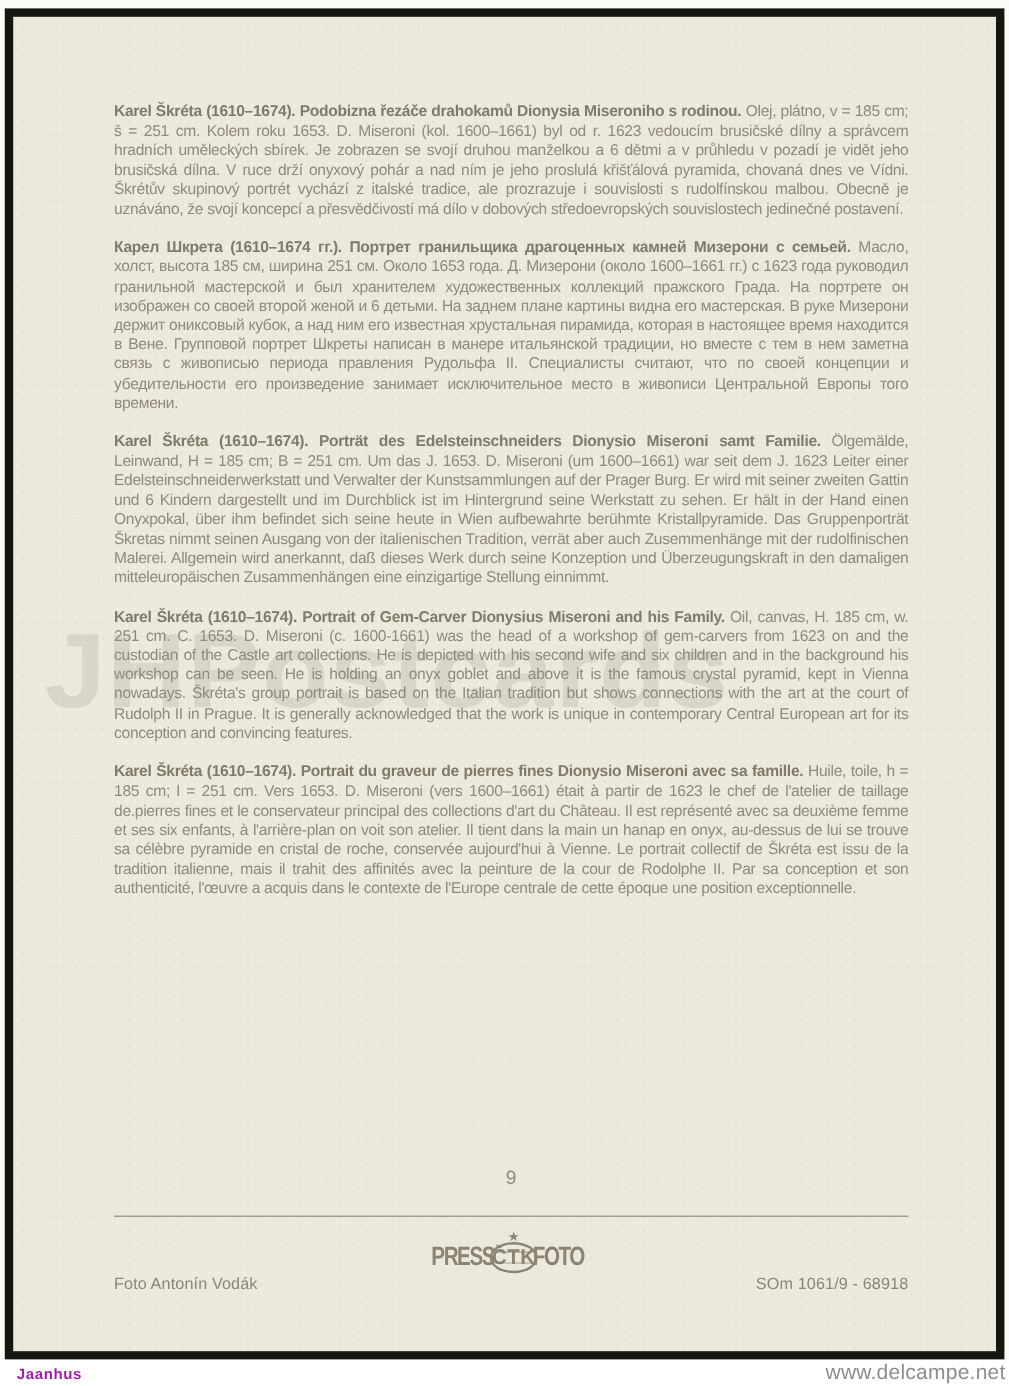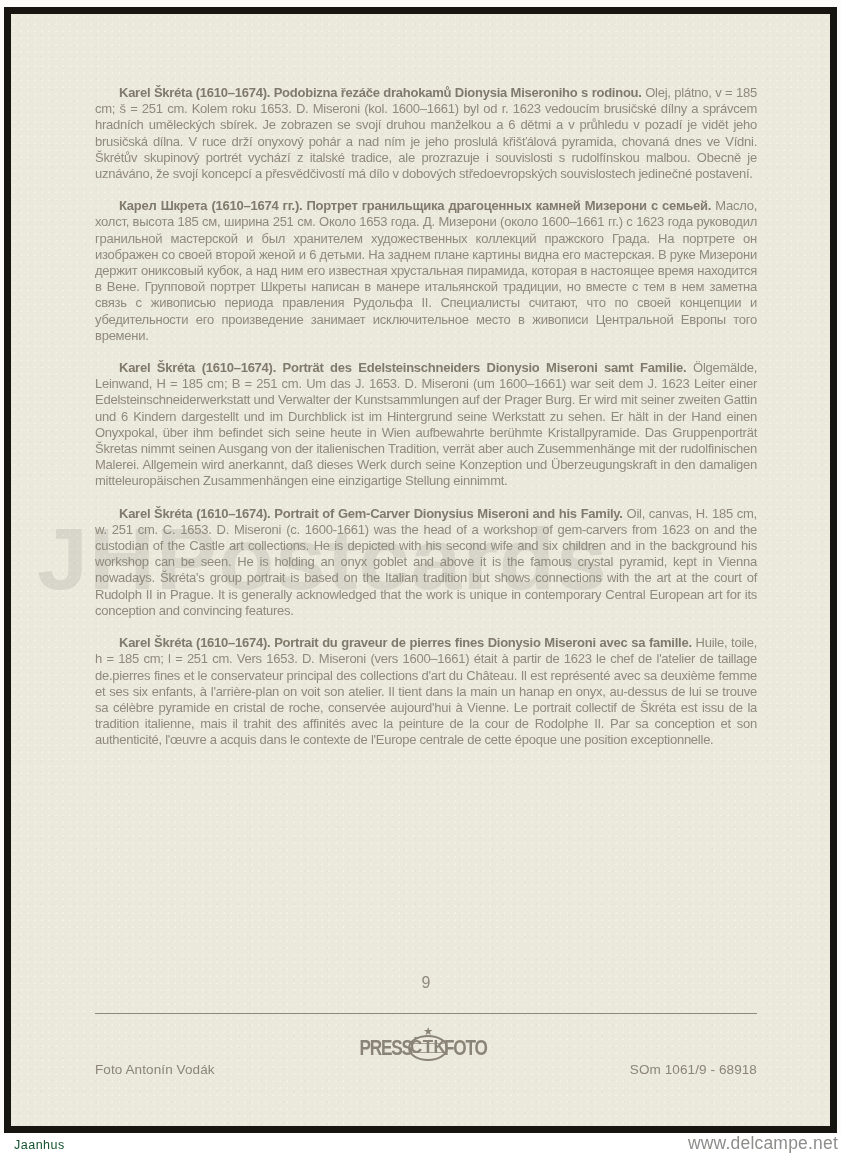--- a/index.html
+++ b/index.html
@@ -25,21 +25,21 @@
   .text-block {
     position: absolute;
     left: 84px; top: 71px; width: 662px;
     color: #8f8a7c;
     font-size: 13px;
     line-height: 16.2px;
     letter-spacing: -0.25px;
     text-align: justify;
   }
   .para { margin-bottom: 16px; }
-  .para b { color: #7f7a6b; font-weight: bold; margin-left: 24px; }
+  .para b { color: #7f7a6b; font-weight: bold; }
   .watermark {
     position: absolute;
     left: 26px; top: 494px; width: 760px;
     font-size: 88px;
     font-weight: bold;
     color: rgba(105,102,92,0.14);
     white-space: nowrap;
     letter-spacing: 1px;
     transform: scaleX(1.04);
     transform-origin: left center;
@@ -123,22 +123,23 @@
   }
   .bottom-strip {
     position: absolute;
     left: 0; right: 0; bottom: 0; height: 22px;
     background: #ffffff;
   }
   .seller-name {
     position: absolute;
     left: 14px; bottom: 3px;
     font-size: 12.5px;
-    color: #14532d;
+    color: #a21caf;
     letter-spacing: 0.5px;
+    font-weight: bold;
   }
   .site-url {
     position: absolute;
     right: 3px; bottom: 1px;
     font-size: 17.5px;
     color: #8d8d8b;
     letter-spacing: 0.2px;
   }
 </style>
 </head>

